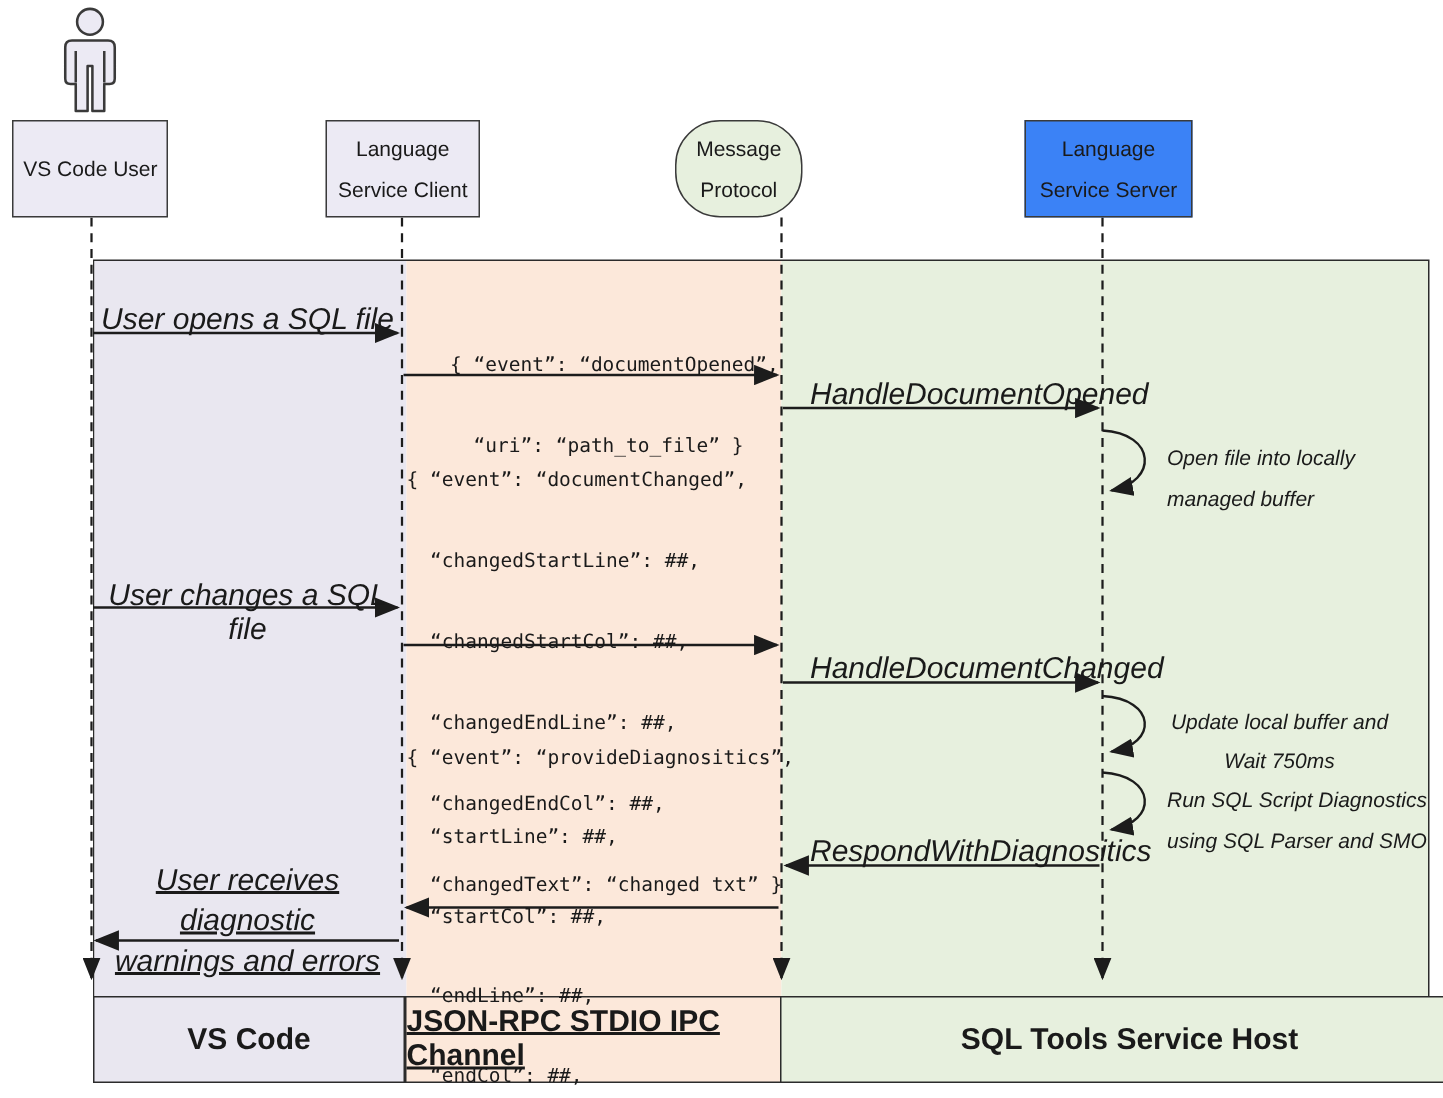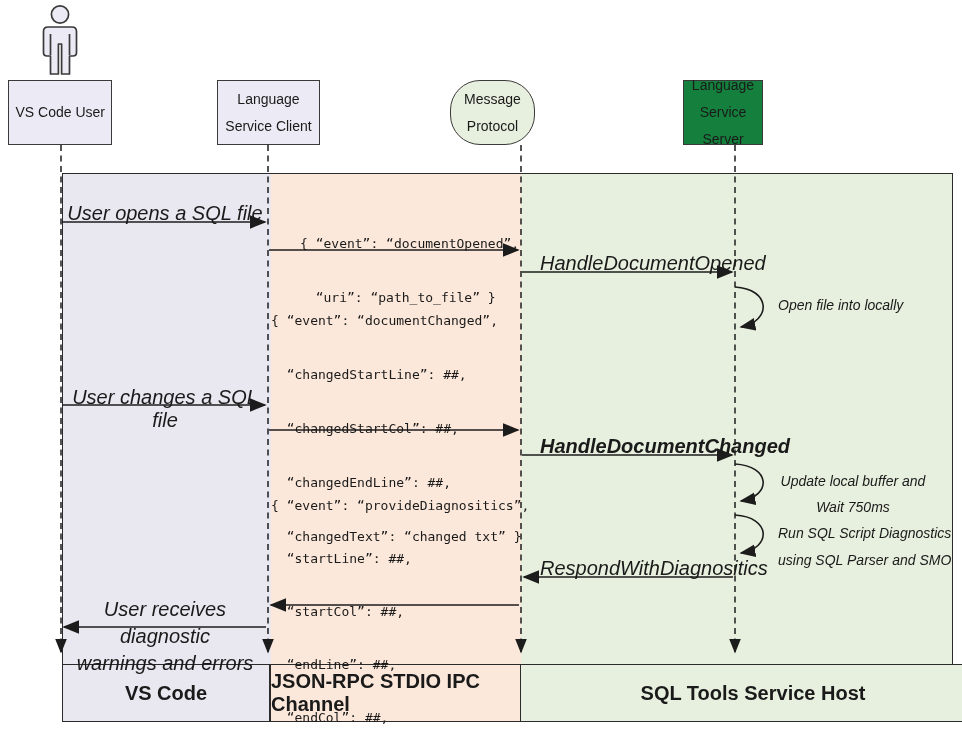--- a/index.html
+++ b/index.html
@@ -11,30 +11,30 @@
   
   #band{left:62px;top:173px;width:891px;height:549px;border:1.4px solid #2b2b2b;box-sizing:border-box;z-index:1;display:flex;}
   .col{height:100%;}
   #col-vscode{width:208px;background:#E9E7F0;}
   #col-ipc{width:250px;background:#FCE8DA;}
   #col-host{flex:1;background:#E7F0DE;}
   
   .fbox{top:664px;height:58px;border:1.4px solid #2b2b2b;box-sizing:border-box;z-index:4;
         display:flex;align-items:center;justify-content:center;font-weight:bold;font-size:20px;}
   #fbox-vscode{left:62px;width:208px;background:#E9E7F0;}
-  #fbox-ipc{left:270px;width:260px;background:#FCE8DA;}
+  #fbox-ipc{left:270px;width:260px;background:#FCE8DA;text-decoration:underline;}
   #fbox-host{left:520px;width:466px;background:#E7F0DE;}
   
   .hbox{top:80px;height:65px;border:1.6px solid #3a3a3a;box-sizing:border-box;z-index:4;
         display:flex;align-items:center;justify-content:center;text-align:center;
         font-size:14px;line-height:27px;padding:0 6px;}
   #hbox-user{left:8px;width:104px;background:#ECEAF4;justify-content:flex-end;}
   #hbox-client{left:217px;width:103px;background:#ECEAF4;}
   #hbox-protocol{left:450px;width:85px;background:#E7F0DE;border-radius:30px;}
-  #hbox-server{left:683px;width:80px;background:#15803d;}
+  #hbox-server{left:683px;width:112px;background:#3b82f6;}
   
   #overlay{left:0;top:0;z-index:3;pointer-events:none;}
   
   .lbl{position:absolute;font-style:italic;font-size:20px;z-index:5;white-space:nowrap;}
   .lbl.center{text-align:center;white-space:normal;}
   .payload{position:absolute;z-index:5;font-family:"DejaVu Sans Mono","Liberation Mono",monospace;
            font-size:13px;white-space:pre;}
   .payload div{height:24px;line-height:24px;}
   #payload-3 div{height:23px;line-height:23px;}
   .note{position:absolute;z-index:5;font-style:italic;font-size:14px;}
@@ -114,49 +114,51 @@
     <g stroke="#1c1c1c" stroke-width="1.6" fill="none">
       <path d="M735,287 C771,289 772,321 741,327" marker-end="url(#ah)"></path>
       <path d="M735,464 C771,466 772,496 741,501" marker-end="url(#ah)"></path>
       <path d="M735,515 C771,517 772,548 741,553" marker-end="url(#ah)"></path>
     </g>
   </svg>
 
   <div class="lbl center" style="left:62px;top:202px;width:206px;">User opens a SQL file</div>
   <div class="lbl" style="left:540px;top:252px;">HandleDocumentOpened</div>
   <div class="lbl center" style="left:62px;top:386px;width:206px;">User changes a SQL file</div>
-  <div class="lbl" style="left:540px;top:435px;font-weight:bold;">HandleDocumentChanged</div>
+  <div class="lbl" style="left:540px;top:435px;">HandleDocumentChanged</div>
   <div class="lbl" style="left:540px;top:557px;">RespondWithDiagnositics</div>
-  <div class="lbl center" style="left:62px;top:596px;width:206px;line-height:27px;">
+  <div class="lbl center" style="left:62px;top:574px;width:206px;line-height:27px;text-decoration:underline;">
     <div>User receives diagnostic</div>
     <div>warnings and errors</div>
   </div>
 
   <div class="payload" id="payload-1" style="left:271px;top:202px;margin-left:29px;">
     <div>{ “event”: “documentOpened”,</div>
     <div>  “uri”: “path_to_file” }</div>
   </div>
   <div class="payload" id="payload-2" style="left:271px;top:279px;">
     <div>{ “event”: “documentChanged”,</div>
     <div>  “changedStartLine”: ##,</div>
     <div>  “changedStartCol”: ##,</div>
     <div>  “changedEndLine”: ##,</div>
+    <div>  “changedEndCol”: ##,</div>
     <div>  “changedText”: “changed txt” }</div>
   </div>
   <div class="payload" id="payload-3" style="left:271px;top:464px;">
     <div>{ “event”: “provideDiagnositics”,</div>
     <div>  “startLine”: ##,</div>
     <div>  “startCol”: ##,</div>
     <div>  “endLine”: ##,</div>
     <div>  “endCol”: ##,</div>
     
   </div>
 
   <div class="note" id="note-1" style="left:778px;top:292px;">
     <div>Open file into locally</div>
+    <div>managed buffer</div>
   </div>
   <div class="note" id="note-2" style="left:768px;top:468px;">
     <div>Update local buffer and</div>
     <div>Wait 750ms</div>
   </div>
   <div class="note" id="note-3" style="left:778px;top:520px;">
     <div>Run SQL Script Diagnostics</div>
     <div>using SQL Parser and SMO</div>
   </div>
 

